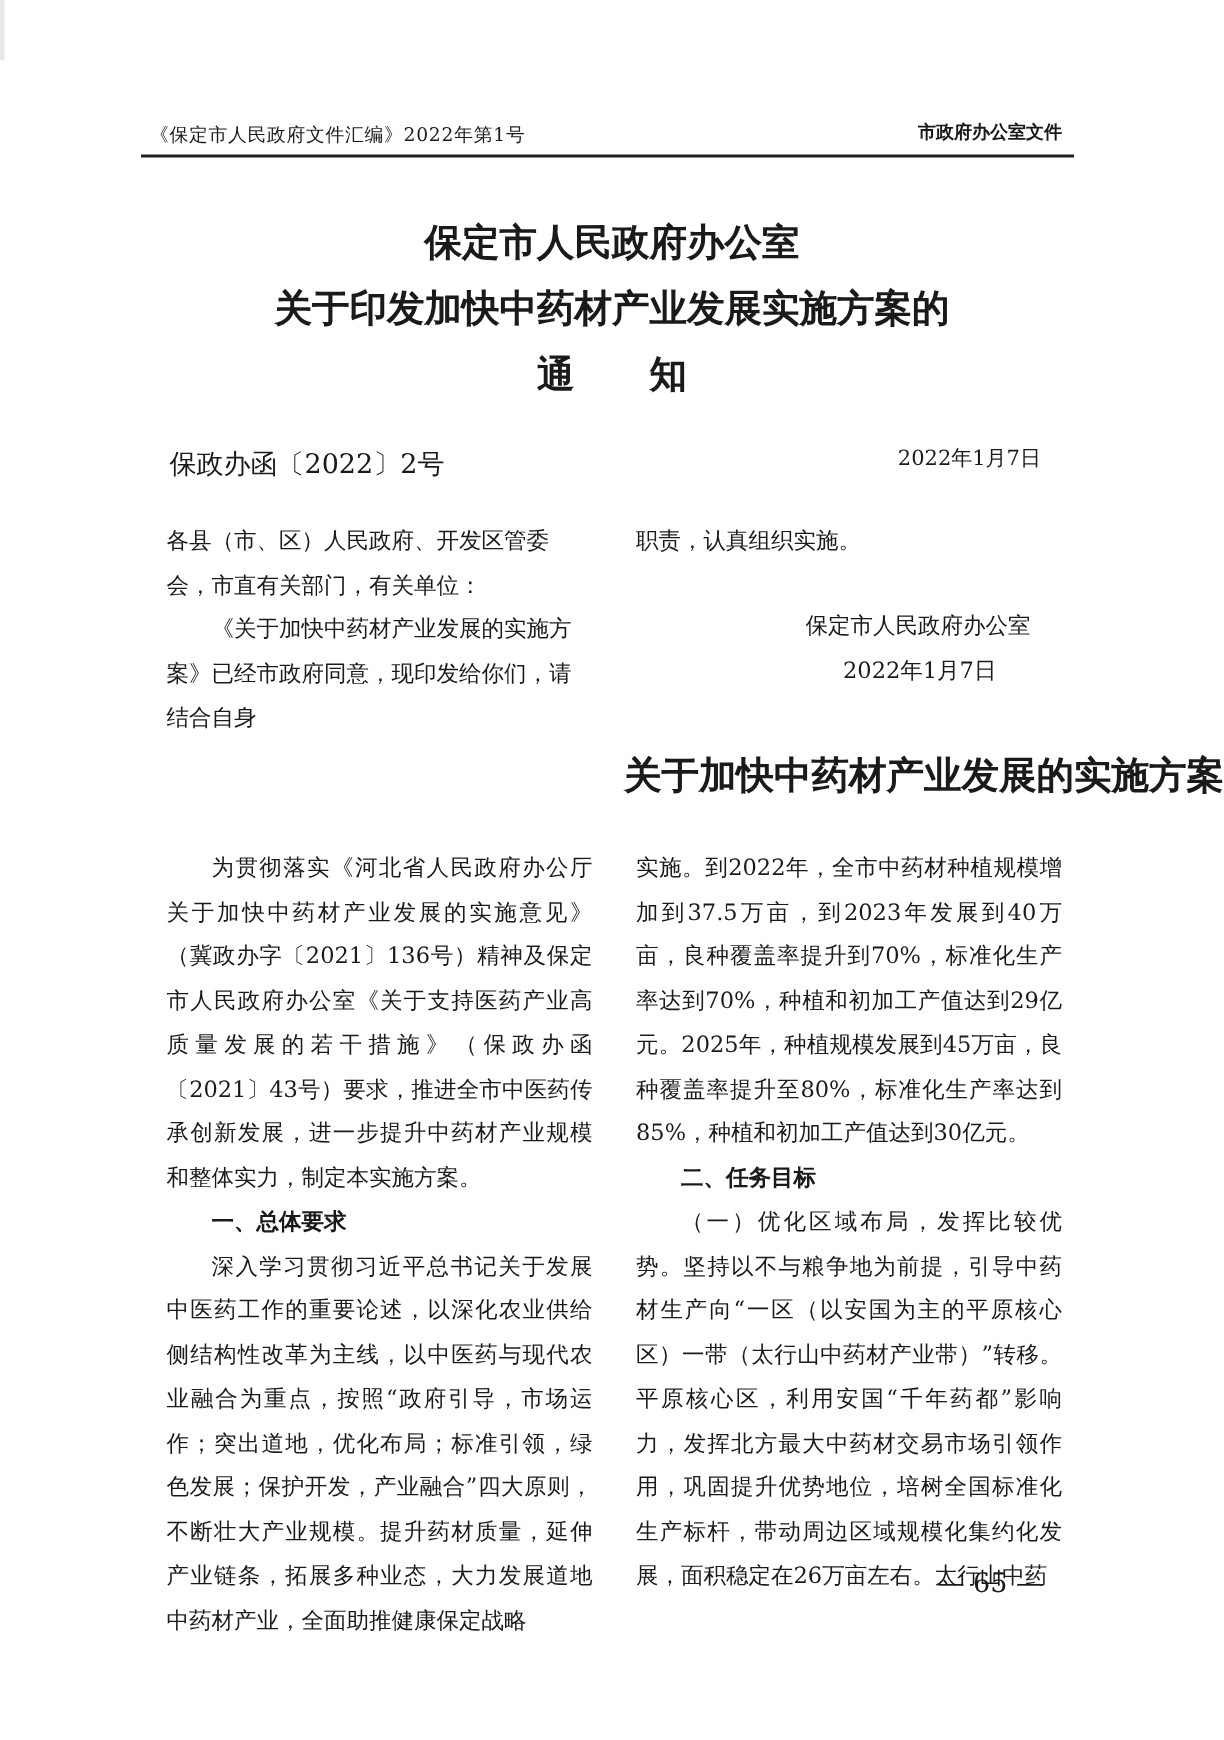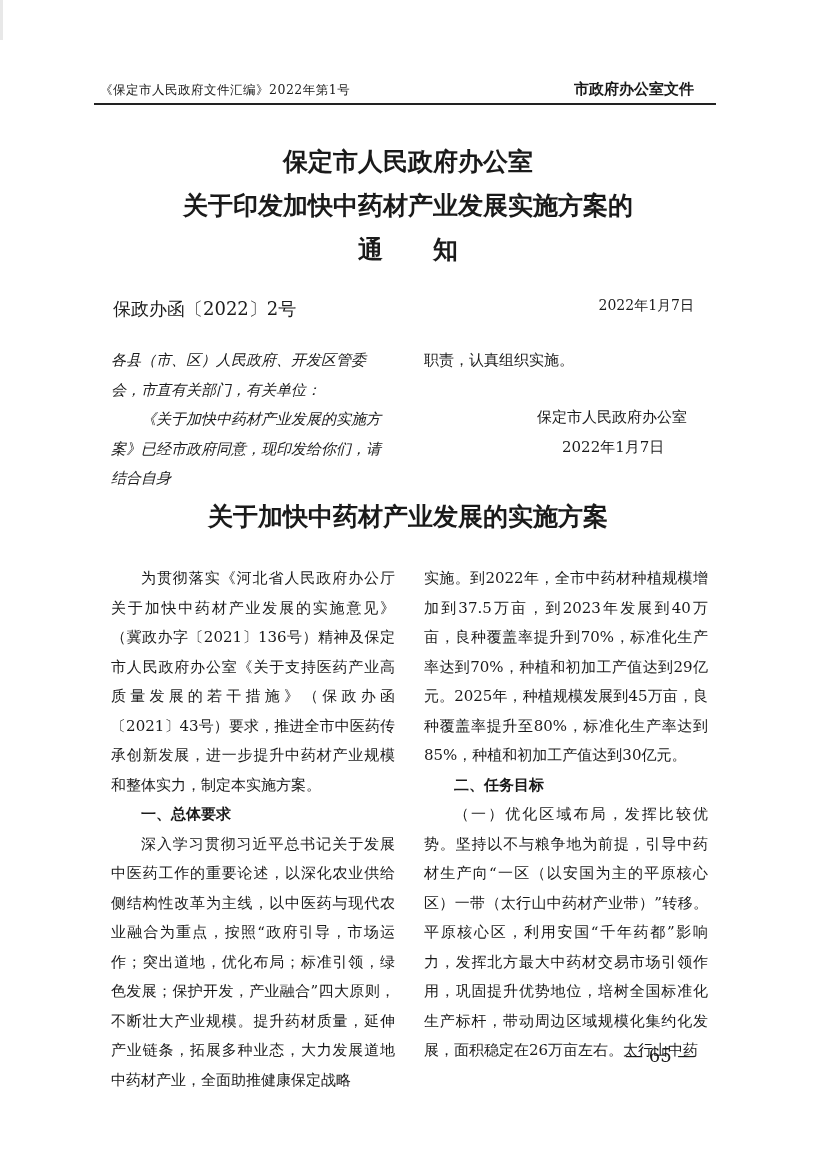--- a/index.html
+++ b/index.html
@@ -2,33 +2,33 @@
 <html><head>
   <meta charset="utf-8">
   <style>
     html, body { margin: 0; padding: 0; }
     body {
       width: 816px; height: 1160px; background: #ffffff; position: relative; overflow: hidden;
       font-family: "DejaVu Serif", "Liberation Serif", serif; color: #1a1a1a;
     }
     .page { position: absolute; left: 0; top: 0; width: 816px; height: 1160px; border-radius: 13px; }
     .header-left { position: absolute; left: 100px; top: 82px; font-size: 12.5px; letter-spacing: 0.5px; }
-    .header-right { position: absolute; right: 122px; top: 80px; font-size: 15px; font-weight: bold; font-family: "DejaVu Sans", "Liberation Sans", sans-serif; }
+    .header-right { position: absolute; right: 108px; top: 80px; font-size: 12px; font-weight: bold; font-family: "DejaVu Sans", "Liberation Sans", sans-serif; }
     .header-rule { position: absolute; left: 94px; right: 100px; top: 103px; height: 0; border-top: 2px solid #222; }
     .title-block { position: absolute; left: 0; right: 0; top: 140px; text-align: center; font-weight: bold; font-size: 25px; line-height: 44px; }
     .title-line { display: block; }
     .doc-number { position: absolute; left: 113px; top: 297px; font-size: 18px; }
     .doc-date { position: absolute; right: 122px; top: 297px; font-size: 14px; }
     .col { position: absolute; font-size: 15px; line-height: 29.5px; }
-    .col-left-top { left: 111px; top: 346px; width: 284px; font-style: italic; }
+    .col-left-top { left: 111px; top: 346px; width: 284px; }
     .col-right-top { left: 424px; top: 346px; width: 284px; }
     .indent { text-indent: 2em; }
     .sign-org { position: absolute; left: 537px; top: 408px; font-size: 15px; }
     .sign-date { position: absolute; left: 562px; top: 438px; font-size: 15px; }
-    .plan-title { position: absolute; left: 0; right: 0; top: 500px; text-align: center; font-weight: bold; font-size: 25px; }
+    .plan-title { position: absolute; left: 0; right: 0; top: 500px; text-align: right; font-weight: bold; font-size: 25px; }
     .col-left { left: 111px; top: 564px; width: 284px; text-align: justify; }
     .col-right { left: 424px; top: 564px; width: 284px; text-align: justify; }
     .section-heading { font-weight: bold; font-family: "DejaVu Sans", "Liberation Sans", sans-serif; font-size: 15px; padding-left: 2em; }
     .para { margin: 0; }
     .page-number { position: absolute; left: 625px; top: 1045px; font-size: 18px; }
     .scan-edge { position: absolute; left: 0; top: 0; width: 3px; height: 40px; background: #e8e8e8; }
   </style>
 </head>
 <body>
 

